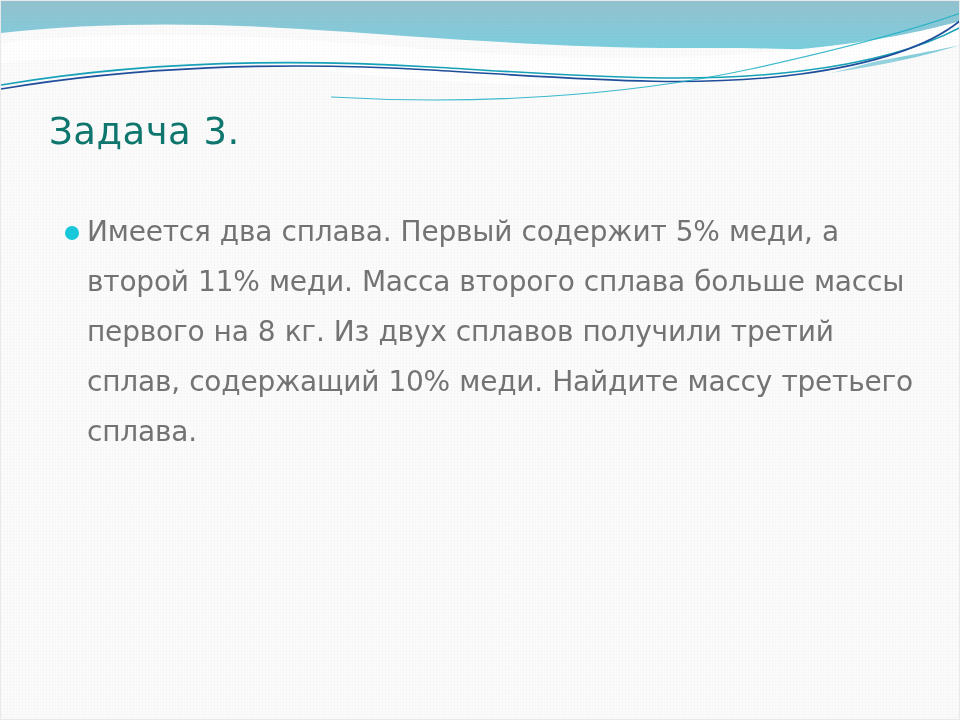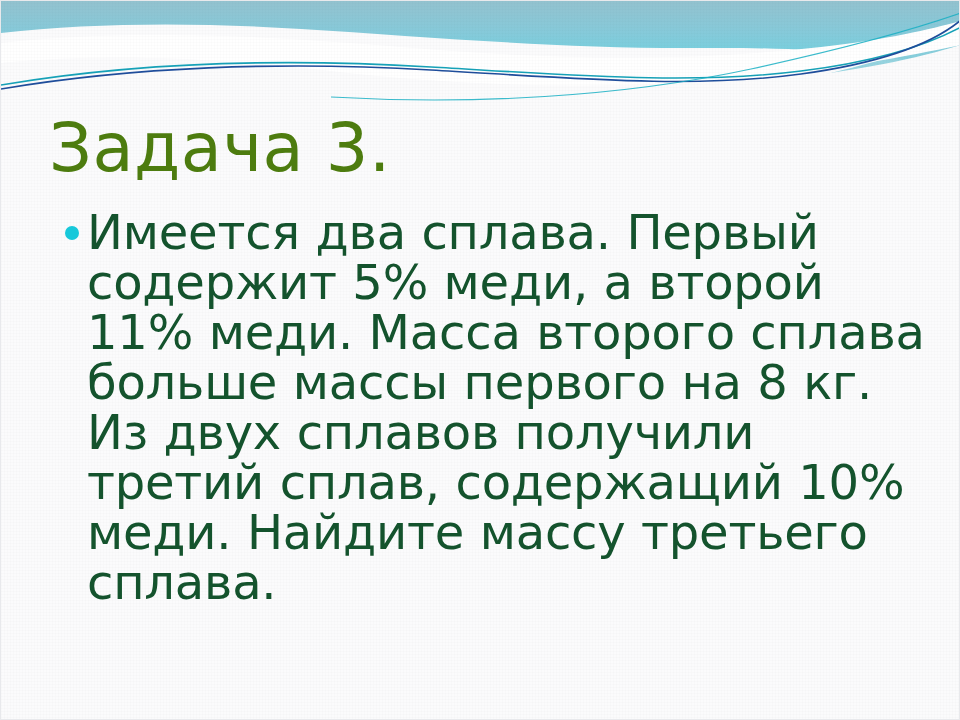--- a/index.html
+++ b/index.html
@@ -64,49 +64,49 @@
   .title-block {
     position: absolute;
     left: 48px;
     top: 112px;
     width: 860px;
     z-index: 4;
   }
   .slide-title {
     margin: 0;
     font-family: "DejaVu Sans", sans-serif;
-    font-size: 67px;
+    font-size: 37px;
     font-weight: 400;
     letter-spacing: 0.5px;
     line-height: 1.05;
-    color: #4d7c0f;
+    color: #0f766e;
     white-space: nowrap;
   }
 
   
   .body-block {
     position: absolute;
     left: 56px;
     top: 206px;
     width: 872px;
     z-index: 4;
   }
   .bullet-list {
     list-style: none;
     margin: 0;
     padding: 0;
   }
   .bullet-item {
     position: relative;
     padding-left: 30px;
     font-family: "DejaVu Sans", sans-serif;
-    font-size: 48px;
+    font-size: 28px;
     font-weight: 400;
     line-height: 50px;
-    color: #14532d;
+    color: #737373;
     letter-spacing: -0.2px;
     word-spacing: 0.5px;
     text-align: left;
   }
   .bullet-dot {
     position: absolute;
     left: 8px;
     top: 19px;
     width: 14px;
     height: 14px;

